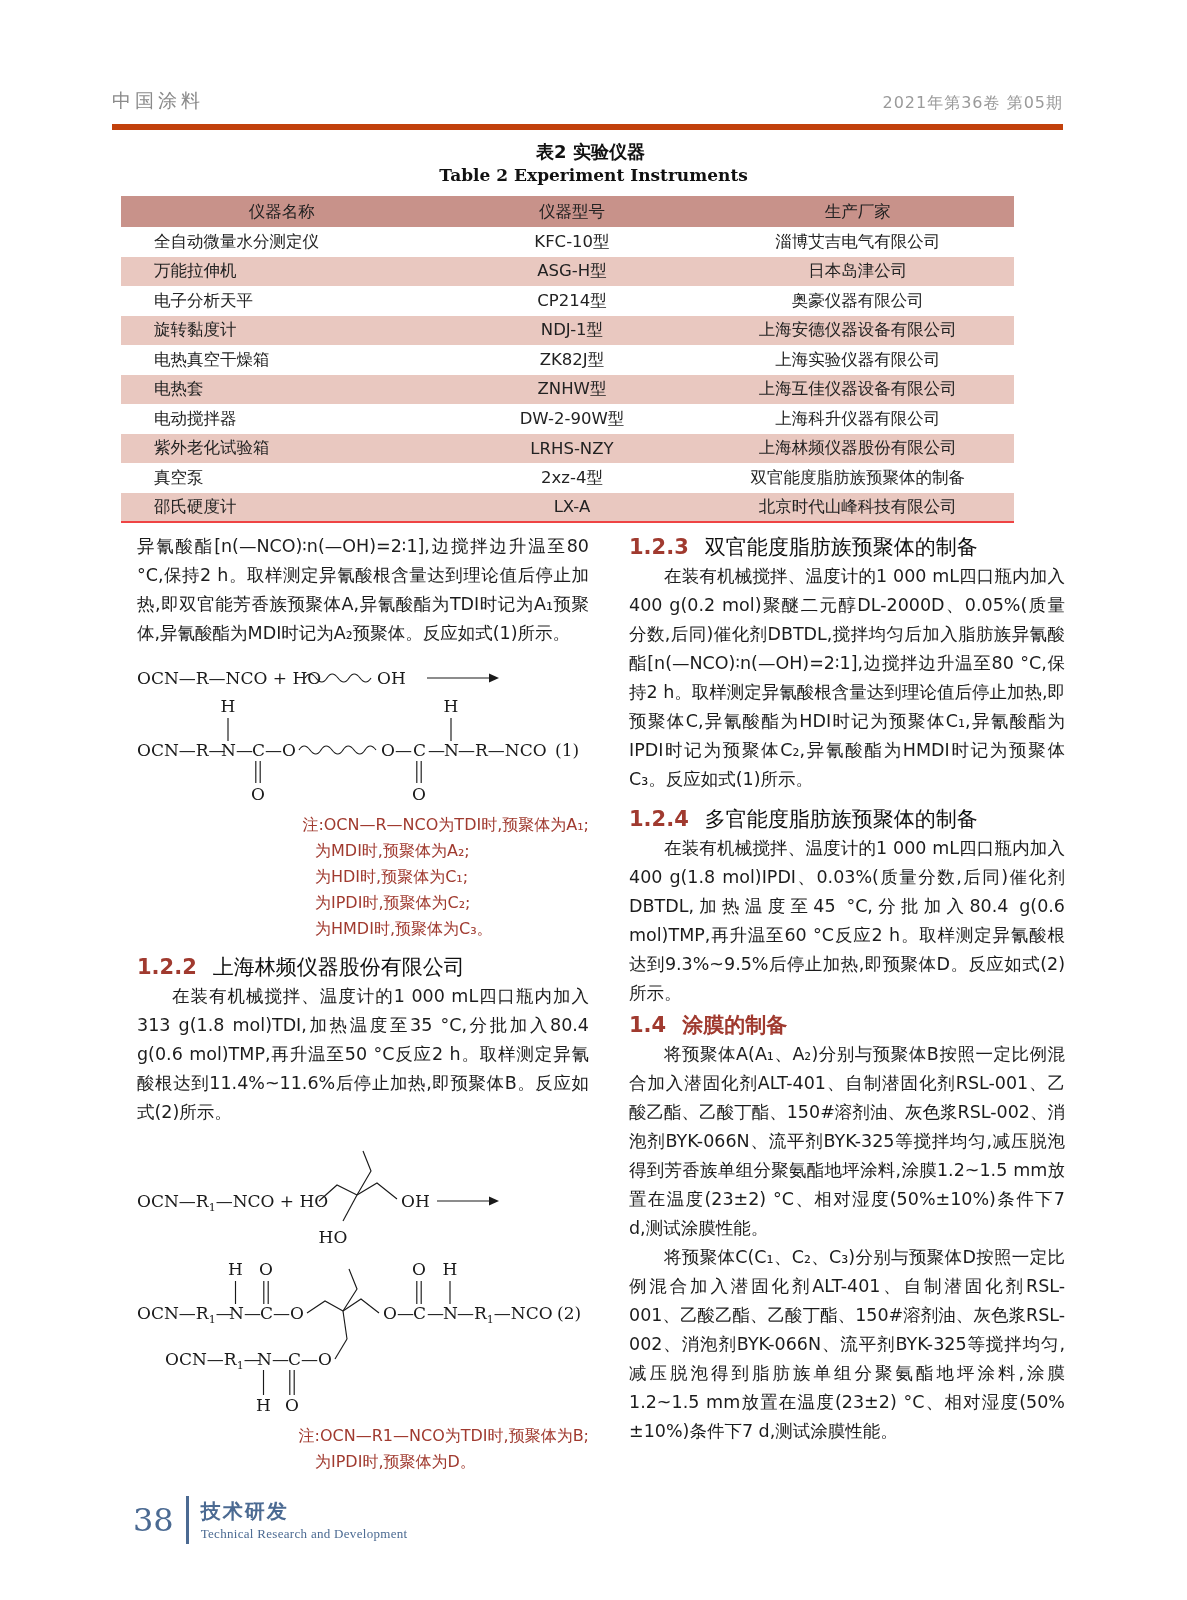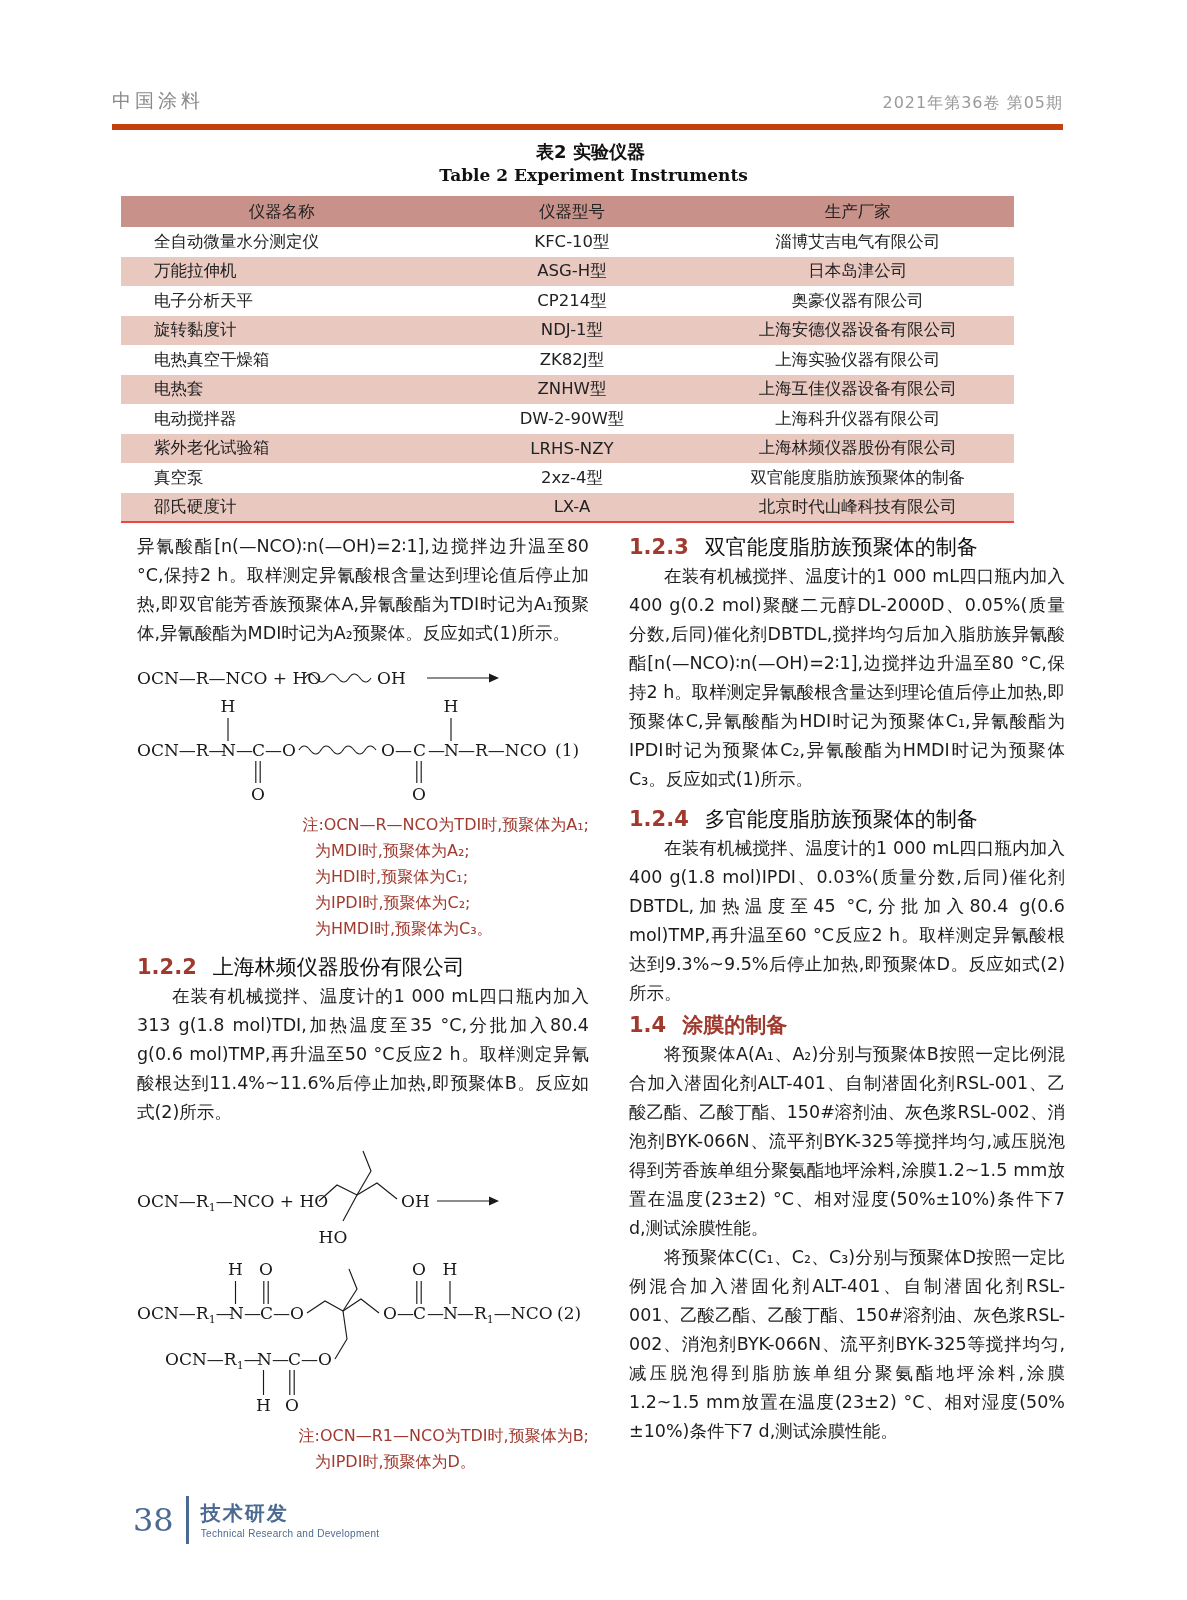--- a/index.html
+++ b/index.html
@@ -54,21 +54,21 @@
   .eq text{font-family:"DejaVu Serif",serif;font-size:17px;fill:#1a1a1a;}
   .eq .ss{font-size:11px;}
   .eq path,.eq line{stroke:#1a1a1a;stroke-width:1.15;fill:none;}
   .eq polygon{fill:#1a1a1a;stroke:none;}
 
   
   .footer{position:absolute;left:133px;top:1496px;display:flex;align-items:center;gap:12px;color:var(--foot-blue);}
   .pageno{font-size:32px;font-family:"DejaVu Serif",serif;}
   .foot-bar{width:3px;height:48px;background:var(--foot-blue);}
   .foot-zh{font-size:20px;font-weight:bold;letter-spacing:2px;line-height:24px;}
-  .foot-en{font-size:10px;font-family:Liberation Sans, sans-serif;margin-top:3px;letter-spacing:.3px;}
+  .foot-en{font-size:13px;font-family:Liberation Serif, serif;margin-top:3px;letter-spacing:.3px;}
 </style>
 </head>
 <body>
 
 <div class="page">
 
   <div class="runhead">
     <span class="journal">中国涂料</span>
     <span class="issue">2021年第36卷  第05期</span>
   </div>

